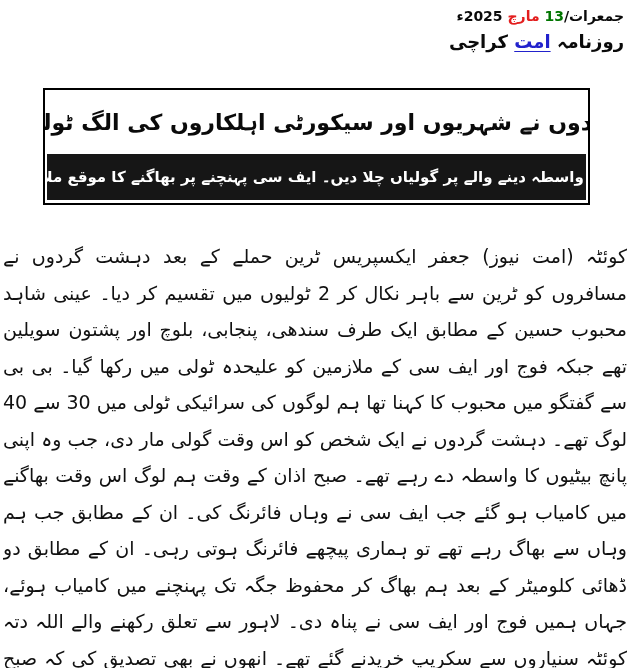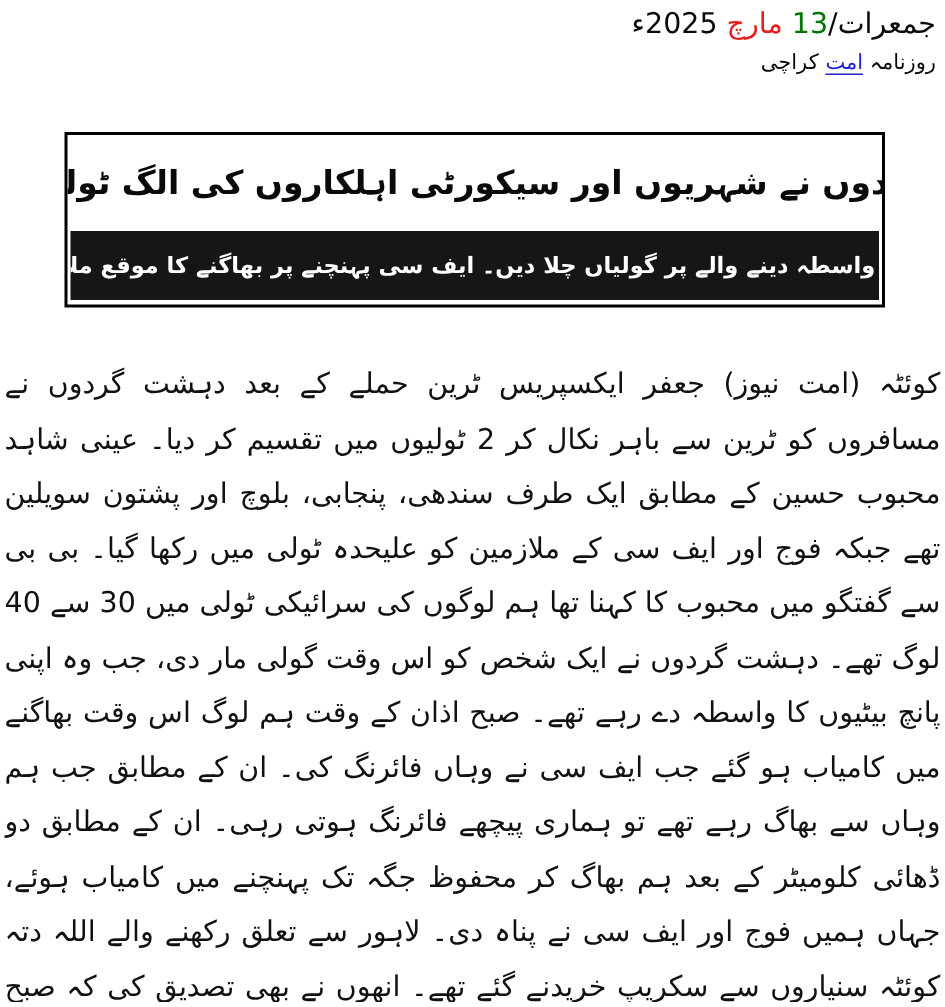--- a/index.html
+++ b/index.html
@@ -12,24 +12,24 @@
     color: #0d0d0d;
   }
   .page { position: absolute; inset: 0; background: #ffffff; }
 
   
   .masthead {
     position: absolute; top: 3px; right: 6px;
     direction: rtl; text-align: right;
     color: #0a0a0a;
   }
-  .date-line { font-size: 19px; font-weight: normal; line-height: 26px; }
+  .date-line { font-size: 14px; font-weight: bold; line-height: 26px; }
   .date-num   { color: var(--date-num-green, #007500); }
   .date-month { color: var(--month-red, #e31e1e); }
-  .paper-line { font-size: 14px; font-weight: normal; line-height: 26px; }
+  .paper-line { font-size: 18px; font-weight: bold; line-height: 26px; }
   .brand { color: var(--brand-blue, #2222cc); text-decoration: underline; text-underline-offset: 3px; }
 
   
   .headline-box {
     position: absolute; left: 43px; top: 88px; width: 543px;
     border: 2px solid #000000;
     background: #ffffff;
     box-sizing: content-box;
   }
   .headline-main {

